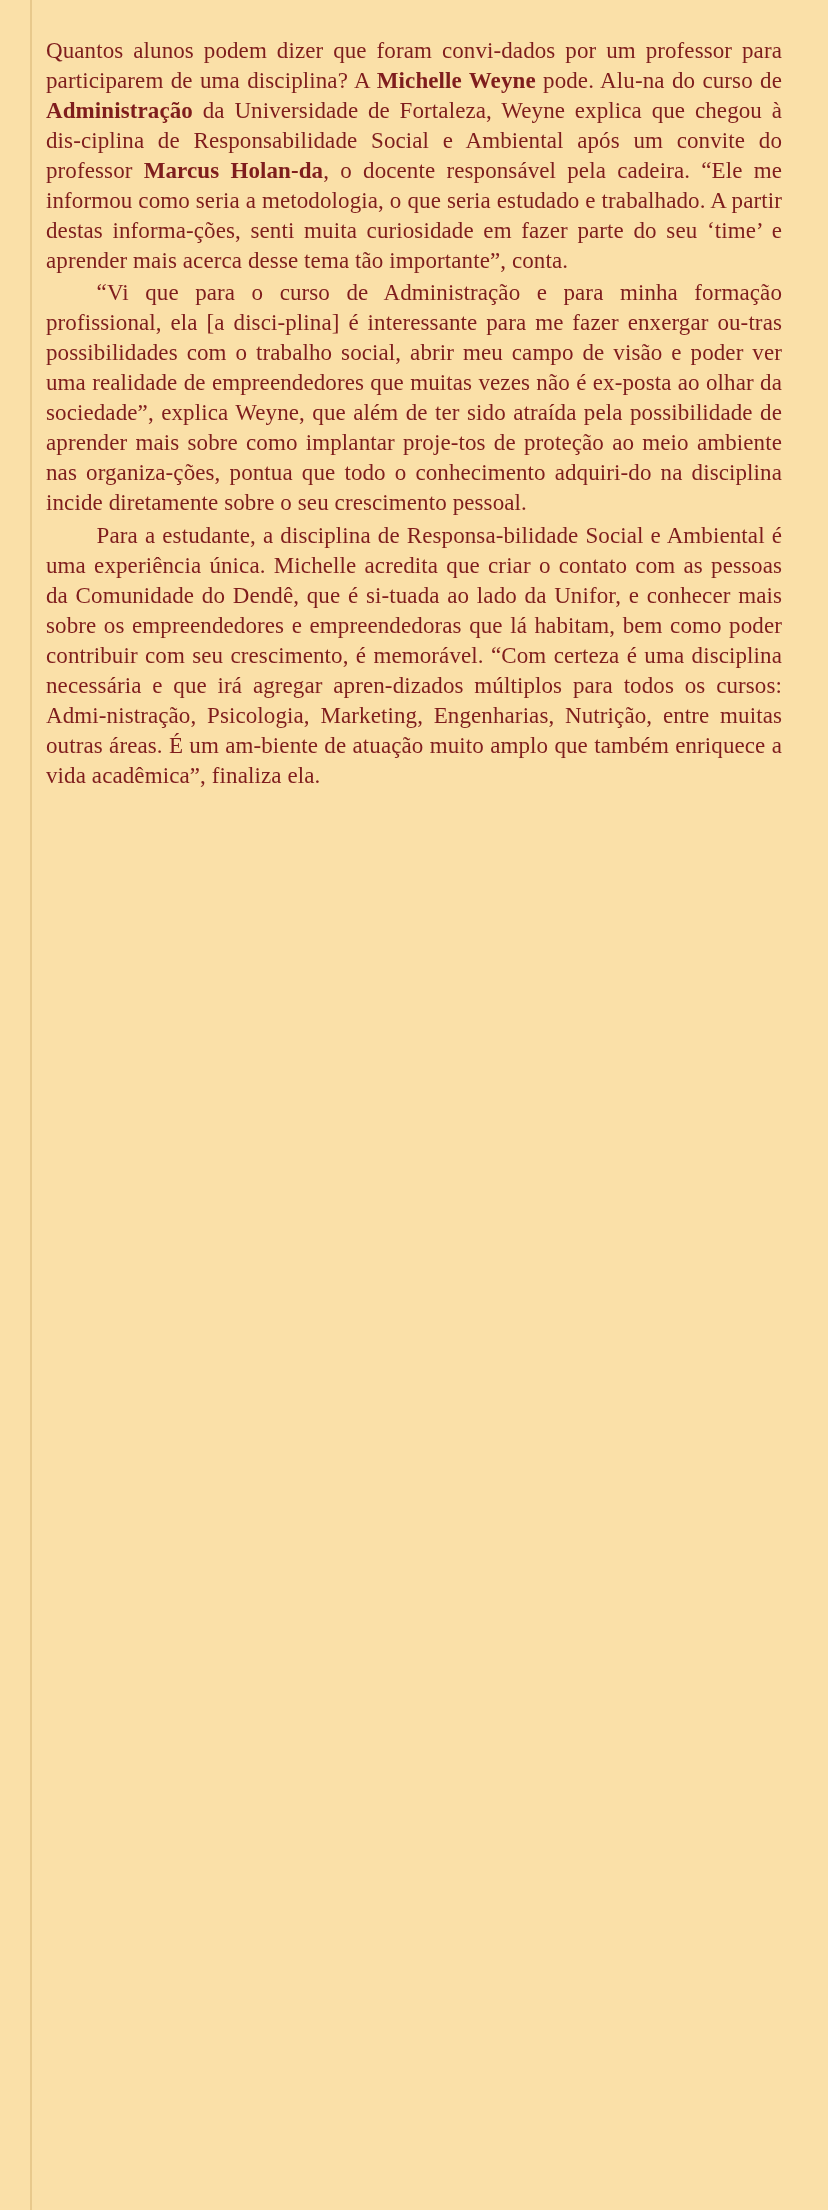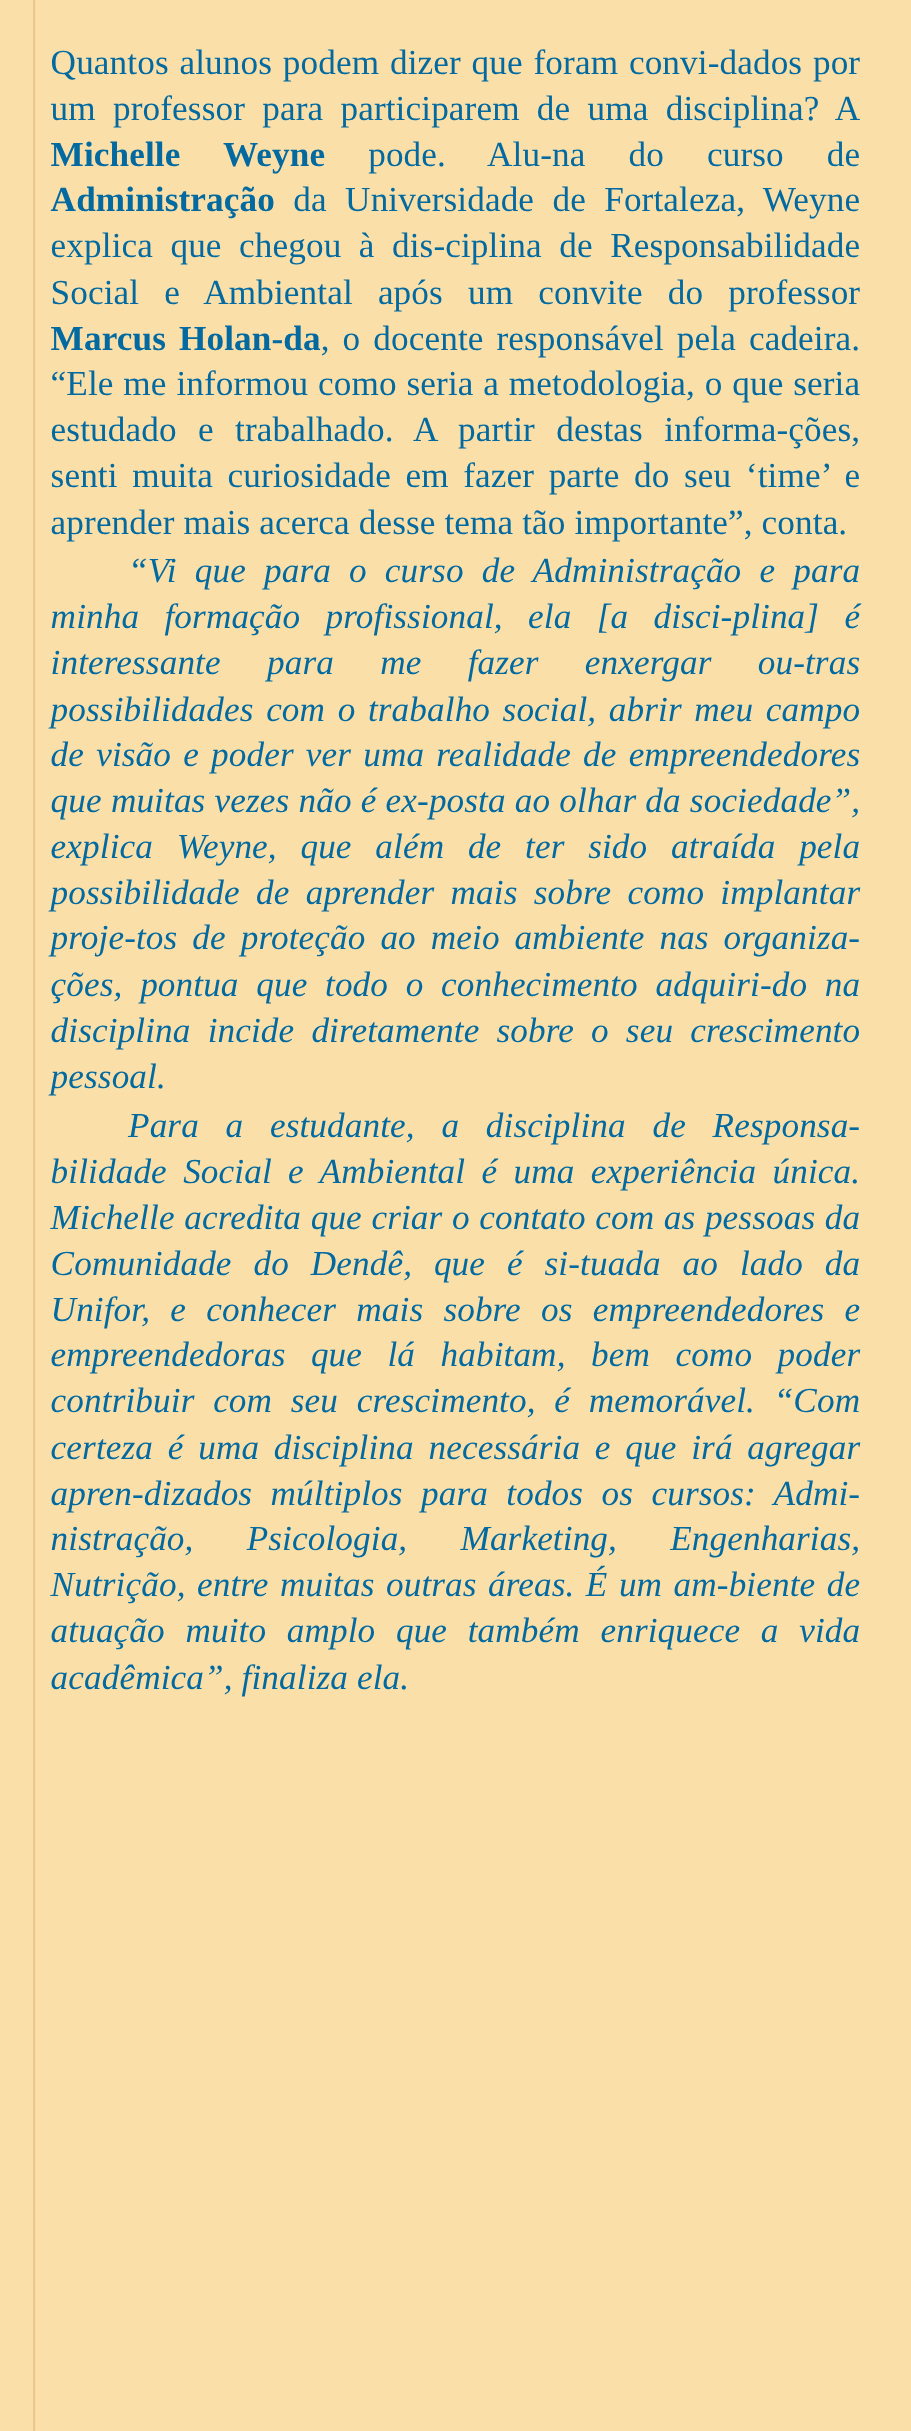--- a/index.html
+++ b/index.html
@@ -29,34 +29,33 @@
     background: #e8c98c;
   }
   .article {
     position: absolute;
     left: 46px;
     top: 36px;
     width: 736px;
   }
   .para {
     margin: 0 0 0 0;
-    font-size: 32px;
+    font-size: 23px;
     line-height: 1.305;
-    color: #0369a1;
+    color: #7f1d1d;
     text-align: justify;
     text-justify: inter-word;
     hyphens: manual;
     letter-spacing: 0.1px;
   }
   .para + .para {
     margin-top: 0.10em;
   }
   .para.indent {
     text-indent: 2.2em;
-    font-style: italic;
   }
   b, .strong {
     font-weight: bold;
   }
 </style>
 </head>
 <body style="background: rgb(250, 224, 168);">
 
 <div class="page">
   <div class="column-rule"></div>

